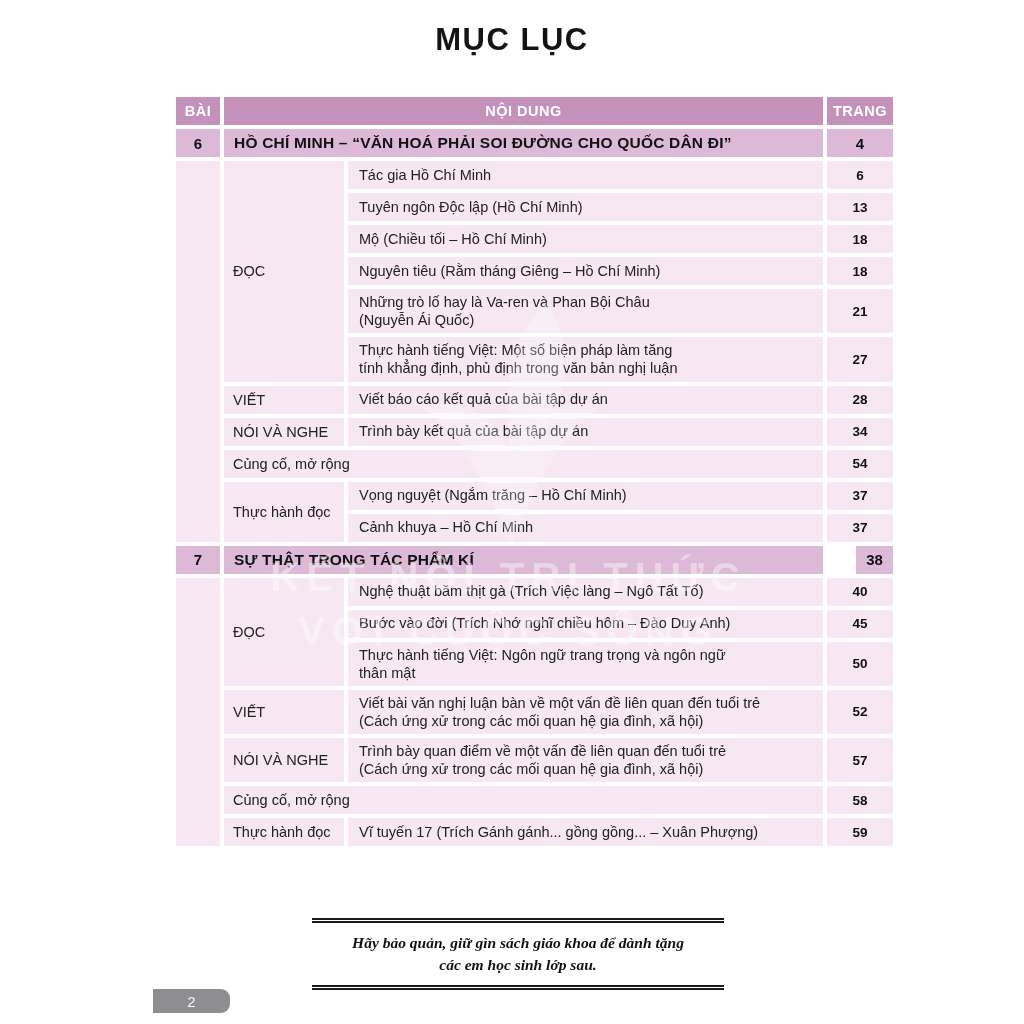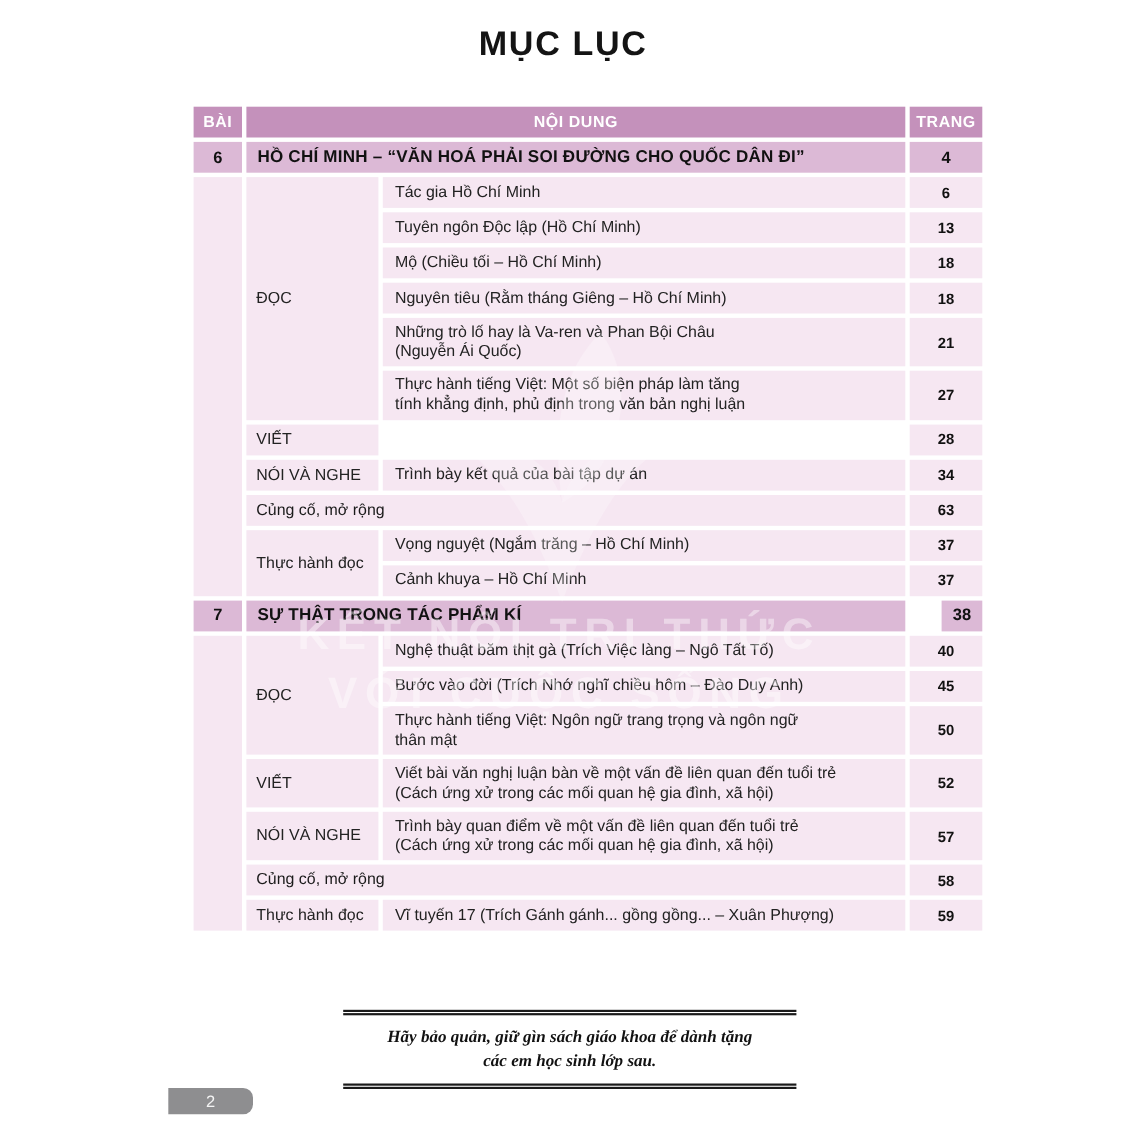--- a/index.html
+++ b/index.html
@@ -92,28 +92,31 @@
     <div class="cell rowbg page" style="grid-area: 6 / 4;">18</div>
     <div class="cell rowbg content" style="grid-area: 7 / 3;">
       <div class="wrap"><span class="it">Những trò lố hay là Va-ren và Phan Bội Châu</span><br><span>(Nguyễn Ái Quốc)</span></div>
     </div>
     <div class="cell rowbg page" style="grid-area: 7 / 4;">21</div>
     <div class="cell rowbg content" style="grid-area: 8 / 3;">
       <div class="wrap"><span>Thực hành tiếng Việt: Một số biện pháp làm tăng</span><br><span>tính khẳng định, phủ định trong văn bản nghị luận</span></div>
     </div>
     <div class="cell rowbg page" style="grid-area: 8 / 4;">27</div>
     <div class="cell rowbg cat" style="grid-area: 9 / 2 / span 1;">VIẾT</div>
+    <div class="cell rowbg content" style="grid-area: 9 / 3;">
+      <div class="wrap"><span>Viết báo cáo kết quả của bài tập dự án</span></div>
+    </div>
     <div class="cell rowbg page" style="grid-area: 9 / 4;">28</div>
     <div class="cell rowbg cat" style="grid-area: 10 / 2 / span 1;">NÓI VÀ NGHE</div>
     <div class="cell rowbg content" style="grid-area: 10 / 3;">
       <div class="wrap"><span>Trình bày kết quả của bài tập dự án</span></div>
     </div>
     <div class="cell rowbg page" style="grid-area: 10 / 4;">34</div>
     <div class="cell rowbg full" style="grid-area: 11 / 2 / auto / span 2;">Củng cố, mở rộng</div>
-    <div class="cell rowbg page" style="grid-area: 11 / 4;">63</div>
+    <div class="cell rowbg page" style="grid-area: 11 / 4;">54</div>
     <div class="cell rowbg cat" style="grid-area: 12 / 2 / span 2;">Thực hành đọc</div>
     <div class="cell rowbg content" style="grid-area: 12 / 3;">
       <div class="wrap"><span class="it">Vọng nguyệt (Ngắm trăng</span><span> – Hồ Chí Minh)</span></div>
     </div>
     <div class="cell rowbg page" style="grid-area: 12 / 4;">37</div>
     <div class="cell rowbg content" style="grid-area: 13 / 3;">
       <div class="wrap"><span class="it">Cảnh khuya</span><span> – Hồ Chí Minh</span></div>
     </div>
     <div class="cell rowbg page" style="grid-area: 13 / 4;">37</div>
     <div class="cell unit num" style="grid-area: 14 / 1;">7</div>

